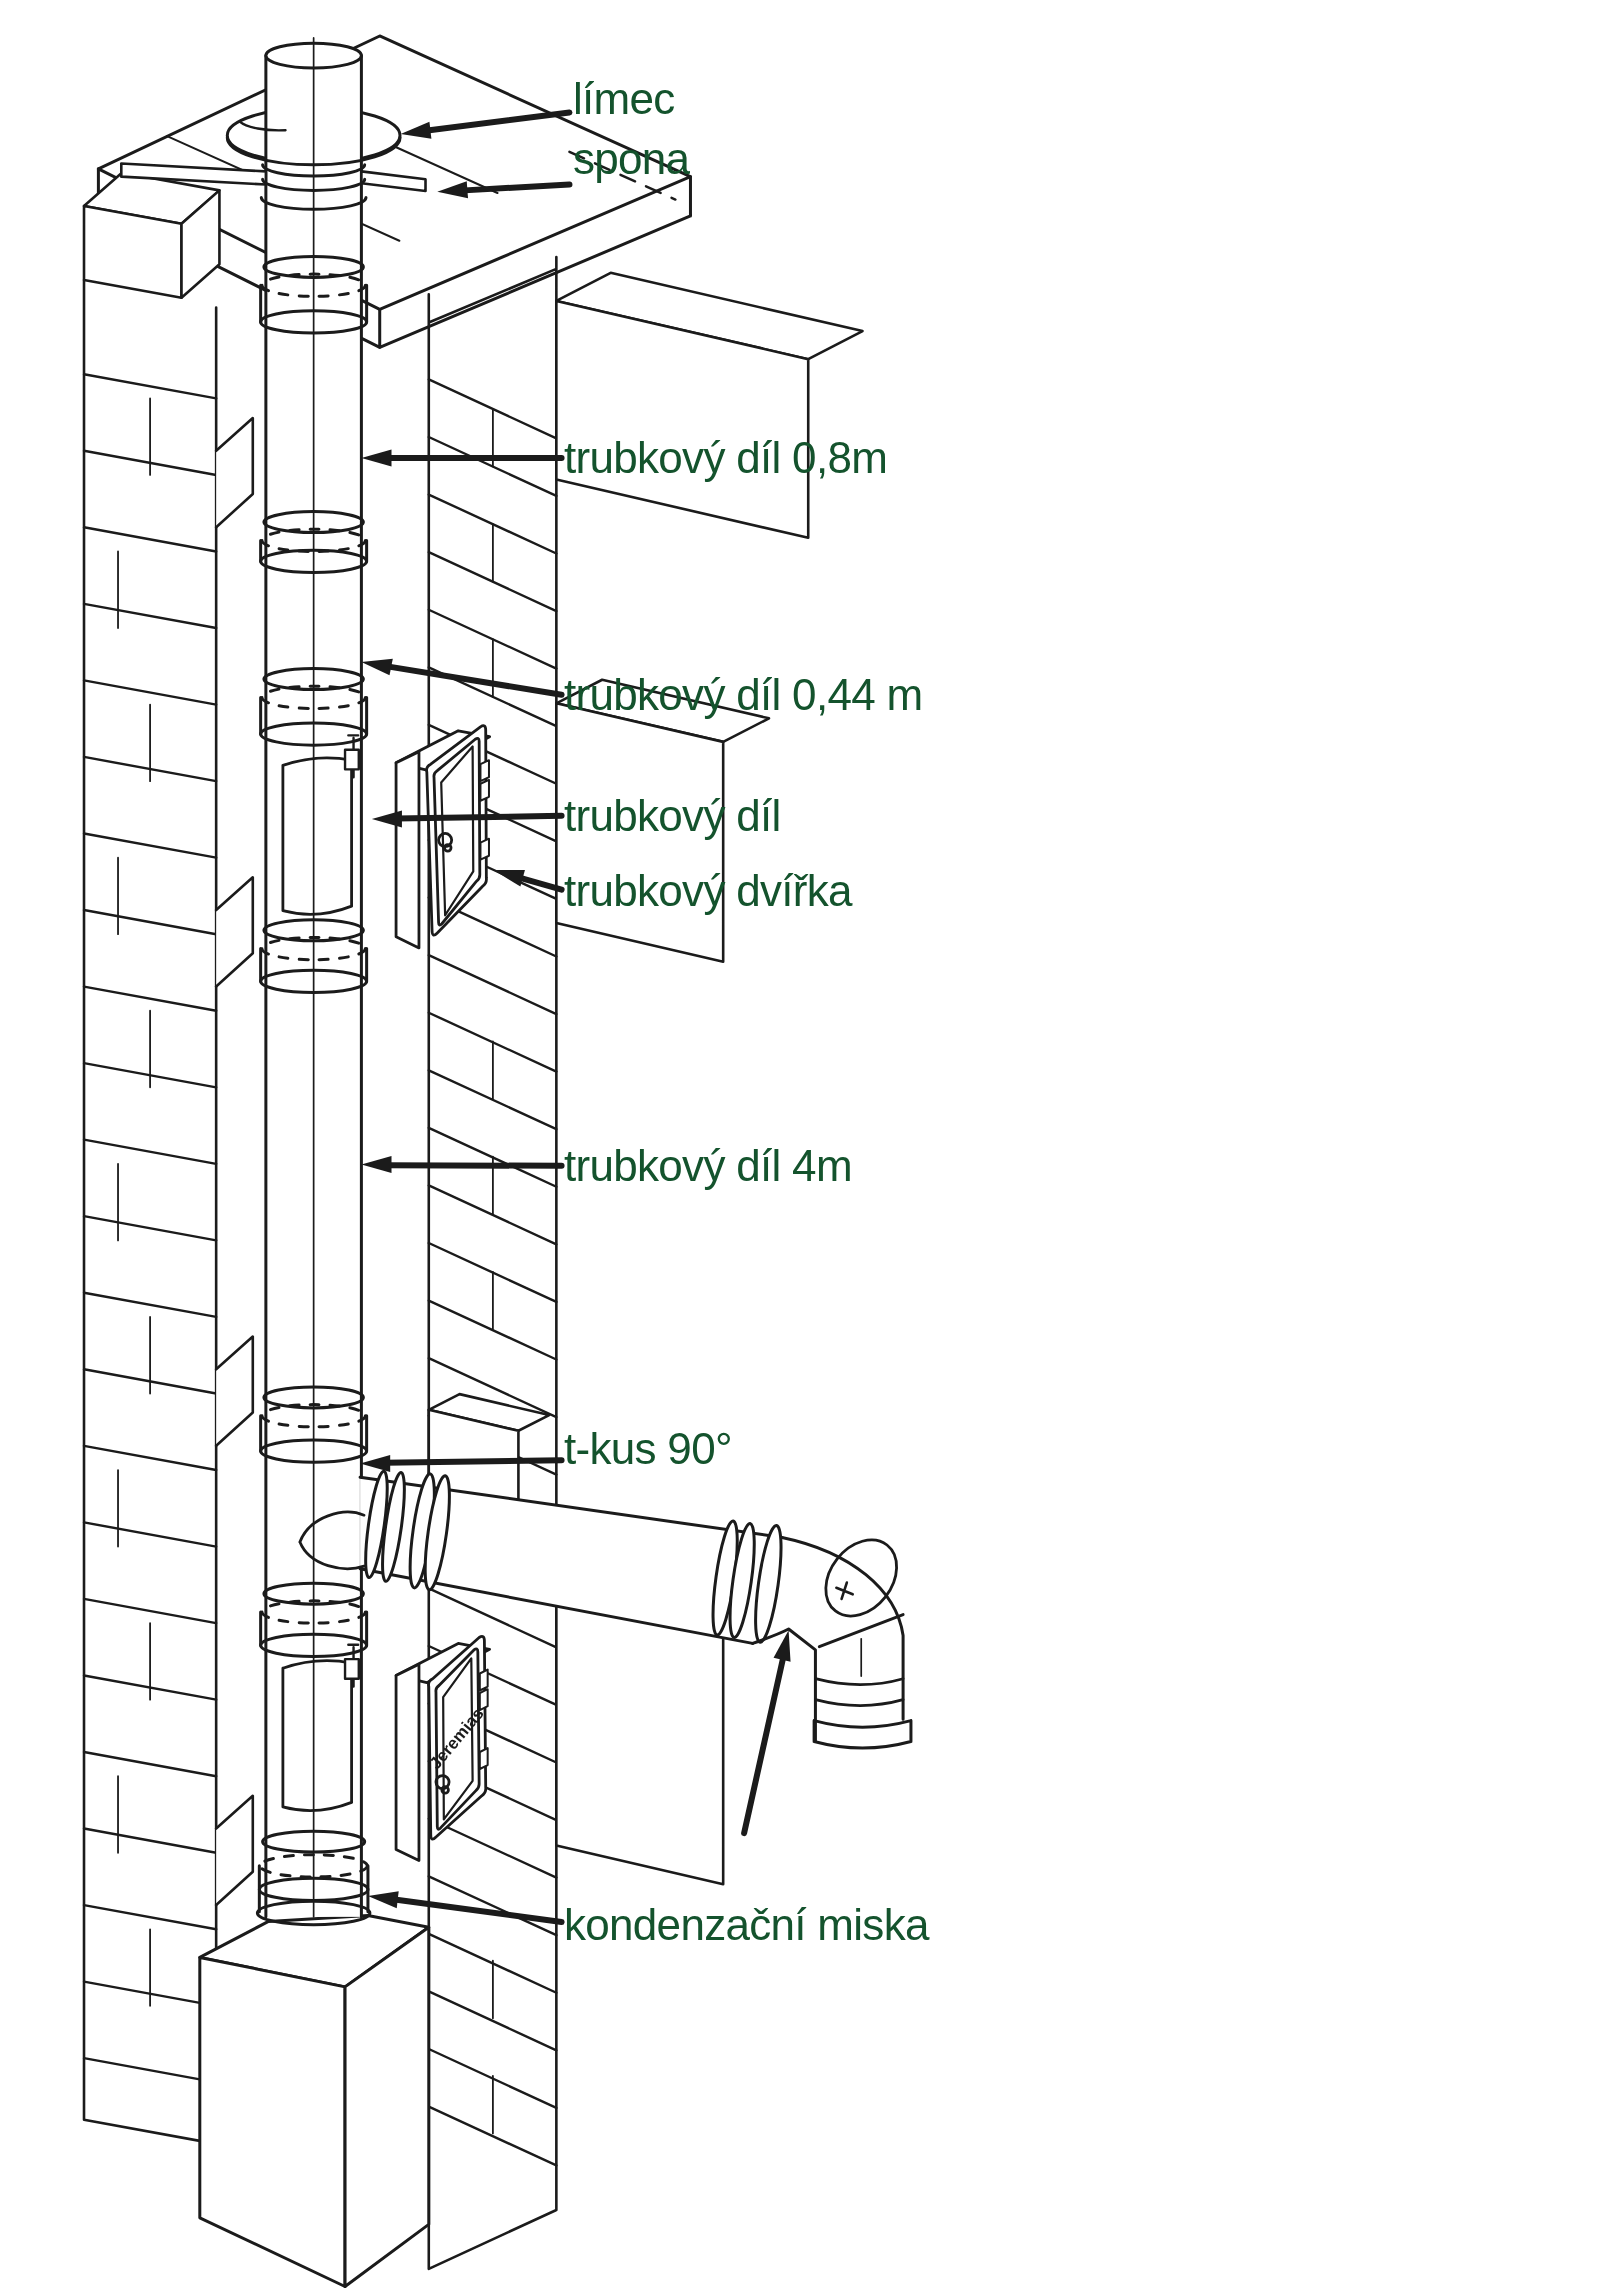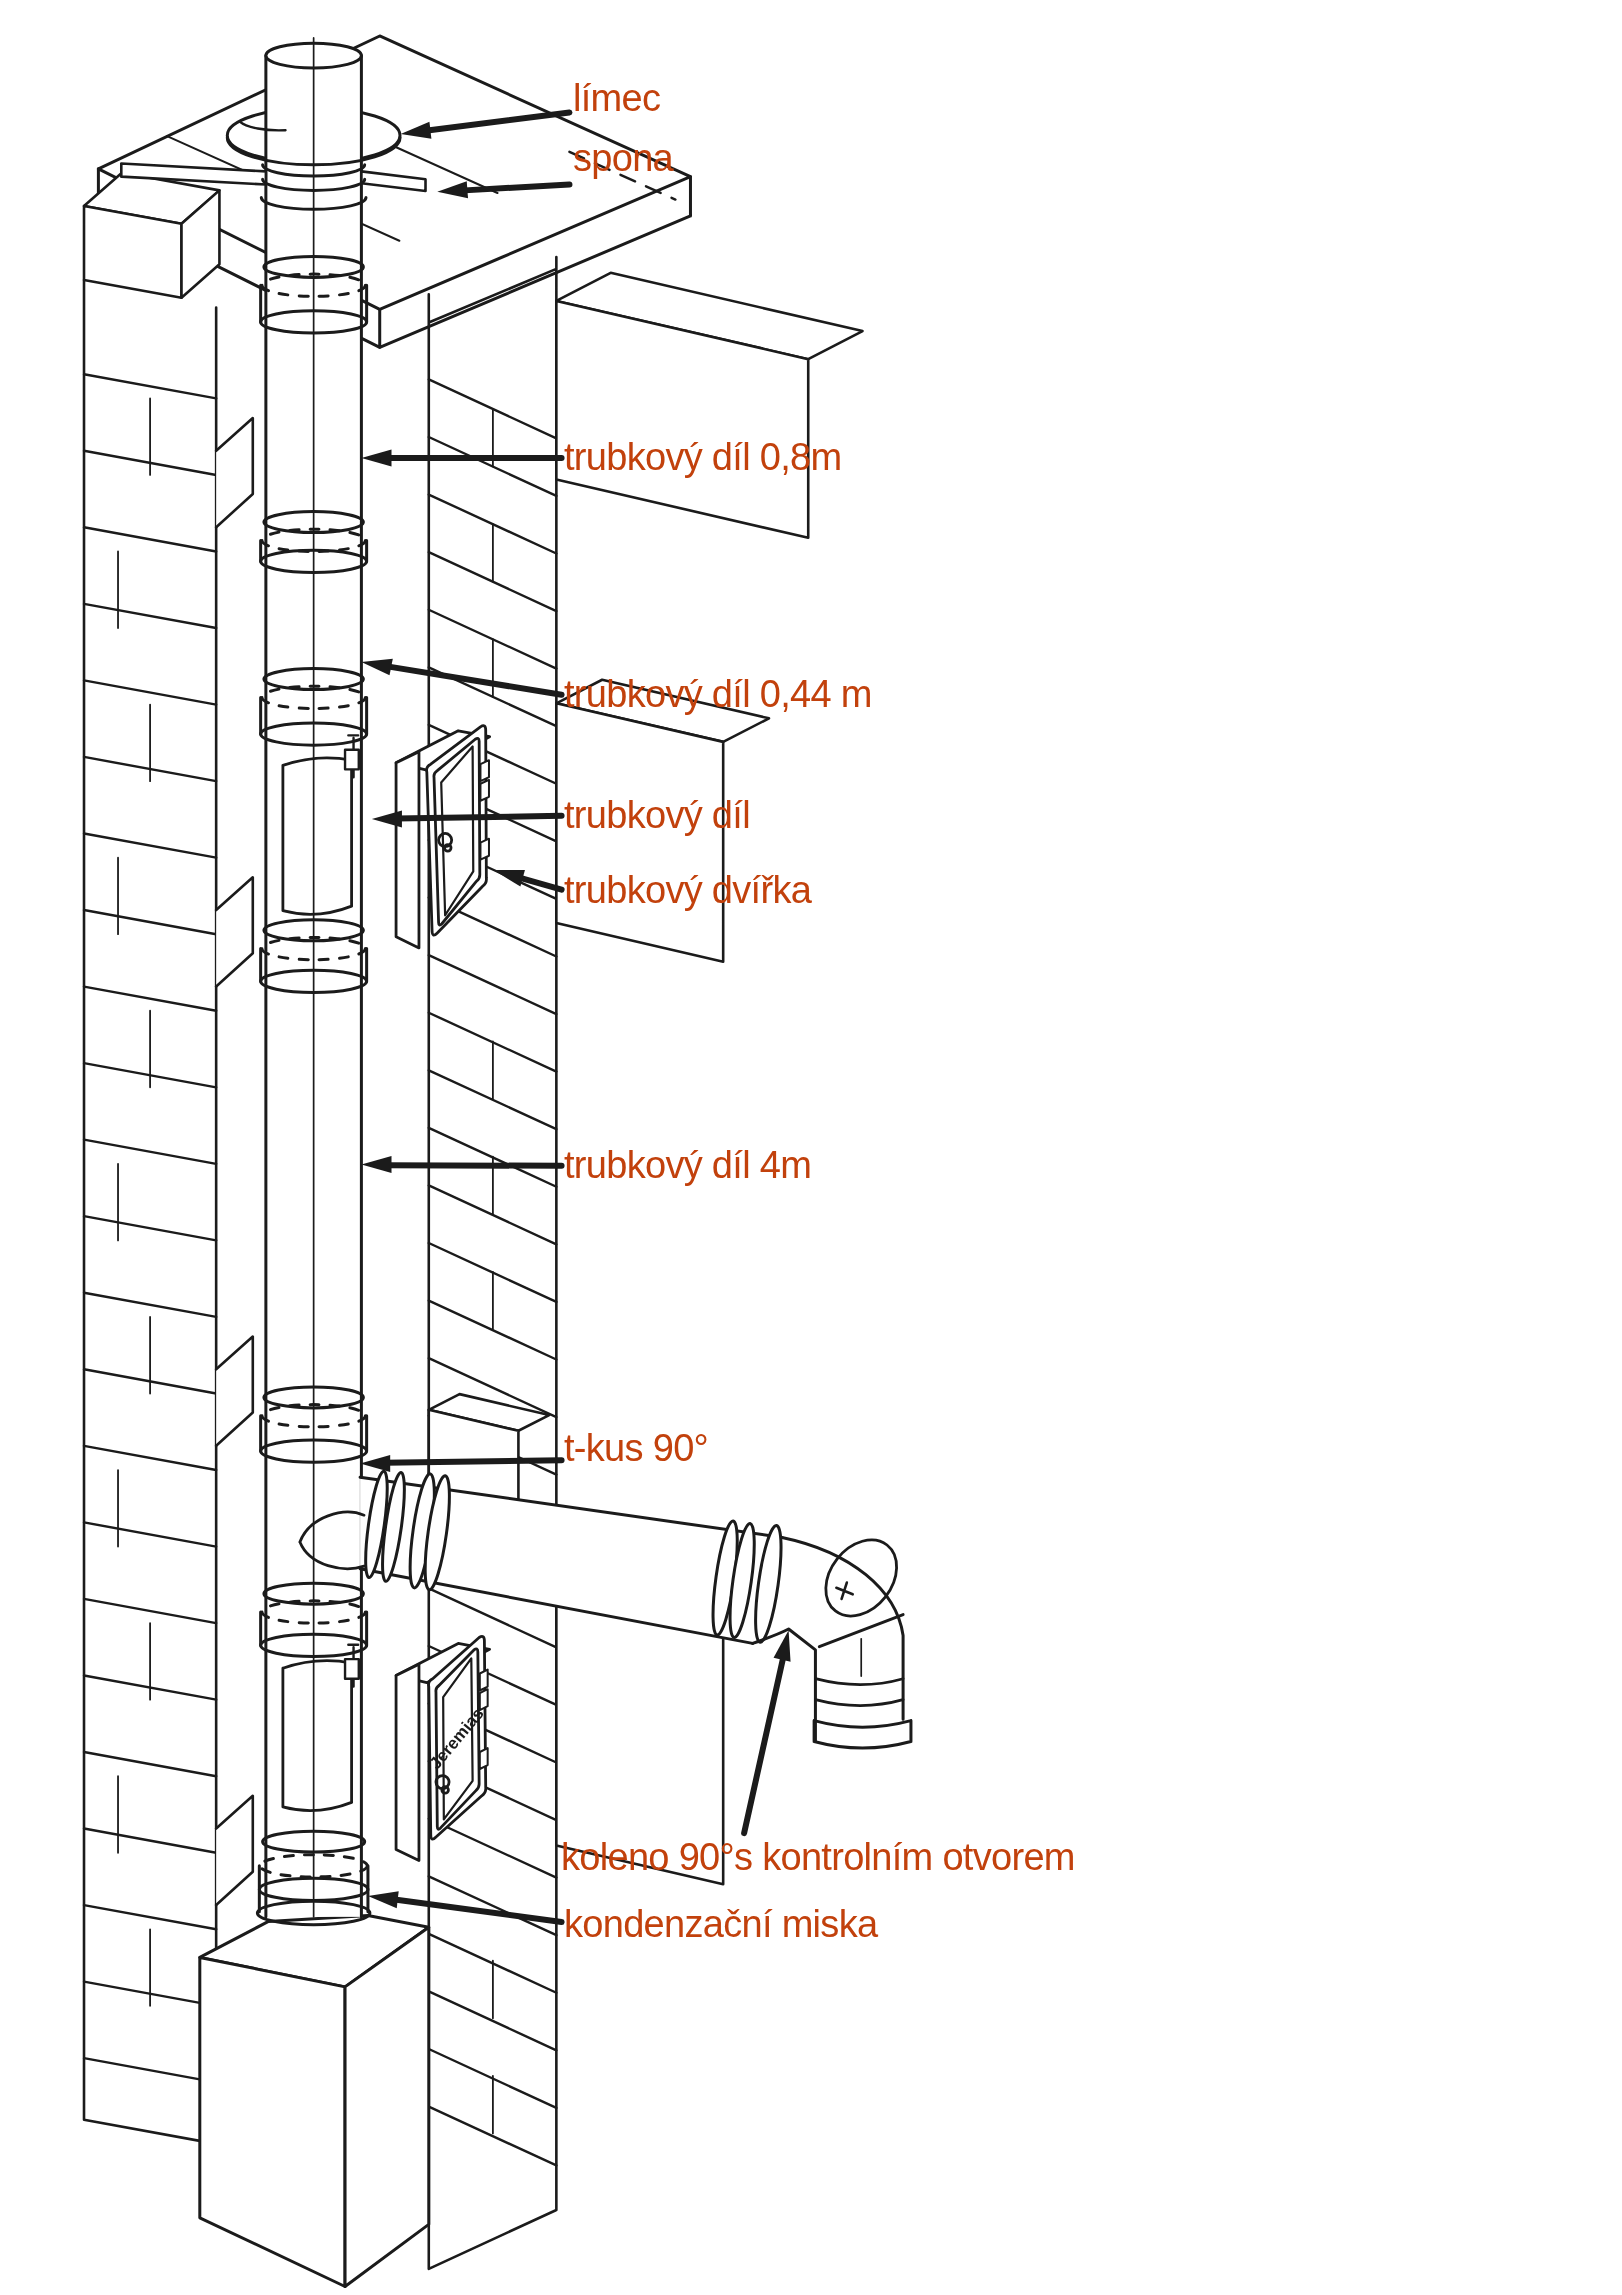--- a/index.html
+++ b/index.html
@@ -1,20 +1,20 @@
 <!DOCTYPE html>
 <html style="font-size:10.5px"><head>
 <meta charset="utf-8">
 <style>
   html,body{margin:0;padding:0;background:#ffffff;}
   #stage{position:relative;width:1623px;height:2295px;background:#ffffff;overflow:hidden;
          font-family:"Liberation Sans",sans-serif;}
   #art{position:absolute;left:0;top:0;}
-  .lbl{position:absolute;transform:translateY(-50%);font-size:38px;line-height:1.05;
-       color:#c2410c;white-space:nowrap;letter-spacing:-0.7px;}
+  .lbl{position:absolute;transform:translateY(-50%);font-size:44px;line-height:1.05;
+       color:#14532d;white-space:nowrap;letter-spacing:-0.7px;}
   svg *{vector-effect:non-scaling-stroke;}
 </style>
 </head>
 <body>
 
 <div id="stage">
 
 <svg id="art" width="1623" height="2295" viewBox="0 0 2480 3508" fill="none" stroke="#1b1b1b" stroke-width="3" stroke-linejoin="round" stroke-linecap="round">
 
   <g>
@@ -258,17 +258,16 @@
 </svg>
 
 <div class="lbl" style="left:573px;top:99px">límec</div>
 <div class="lbl" style="left:573px;top:159px">spona</div>
 <div class="lbl" style="left:564px;top:458px">trubkový díl 0,8m</div>
 <div class="lbl" style="left:564px;top:695px">trubkový díl 0,44 m</div>
 <div class="lbl" style="left:564px;top:816px">trubkový díl</div>
 <div class="lbl" style="left:564px;top:891px">trubkový dvířka</div>
 <div class="lbl" style="left:564px;top:1166px">trubkový díl 4m</div>
 <div class="lbl" style="left:564px;top:1449px">t-kus 90°</div>
-<div class="lbl" style="left:561px;top:1858px">koleno 90°s kontrolním otvorem</div>
 <div class="lbl" style="left:564px;top:1925px">kondenzační miska</div>
 
 </div>
 
 
 </body></html>

